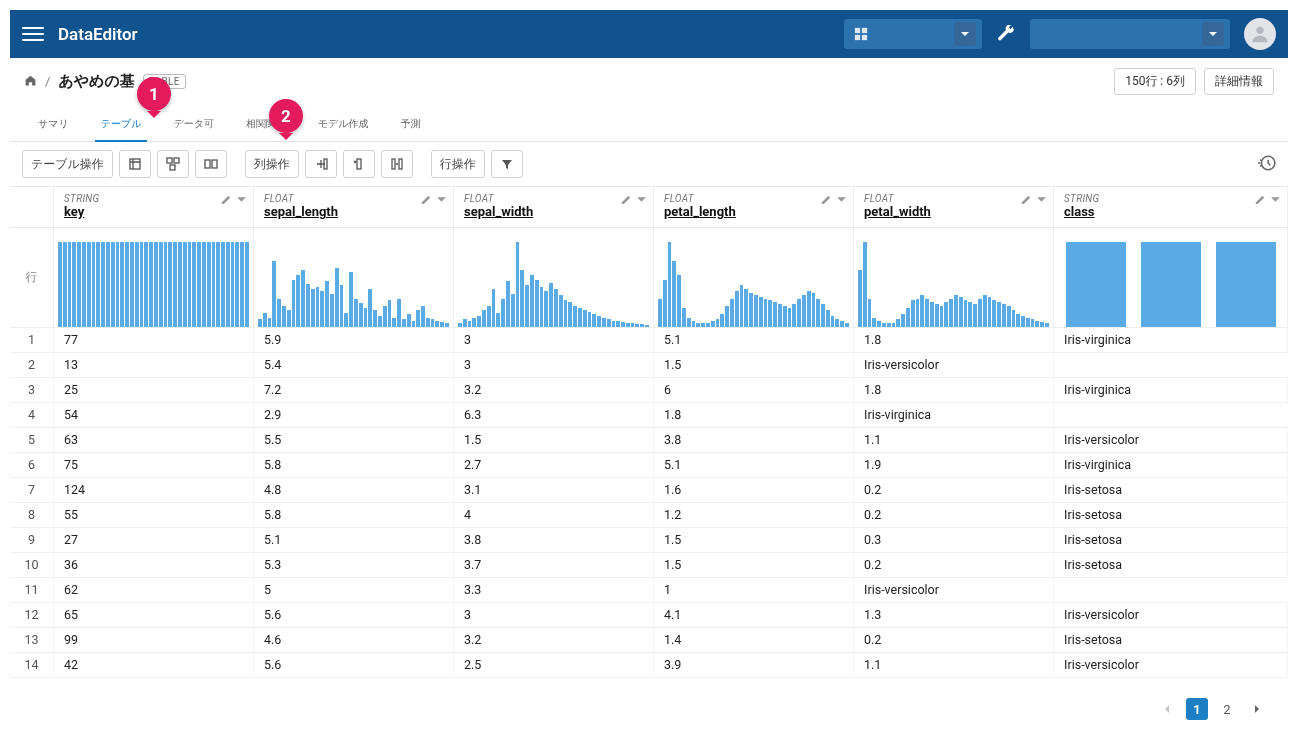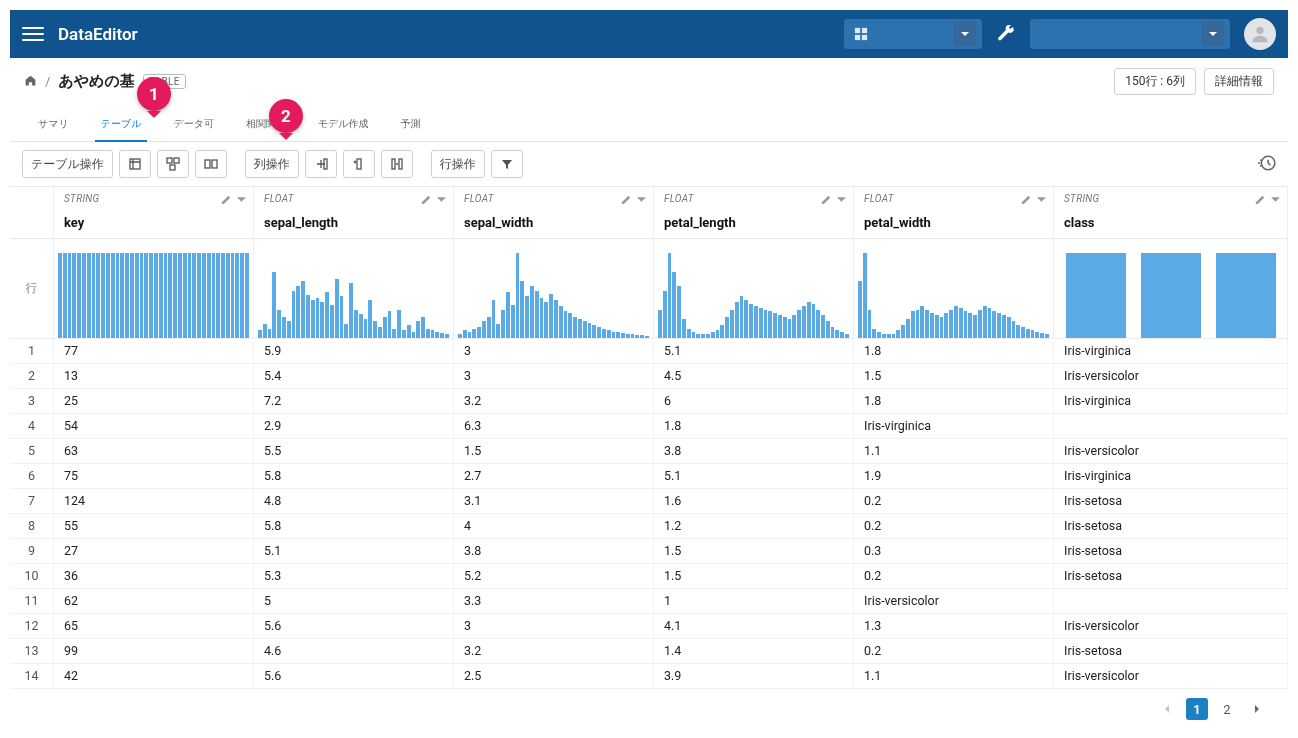--- a/index.html
+++ b/index.html
@@ -120,21 +120,21 @@
   }
   .thead, .trow, .histrow {
     display: grid;
     grid-template-columns: 44px 200px repeat(4, 200px) 1fr;
   }
   .thead { border-bottom: 1px solid #e8e8e8; }
   .th {
     padding: 6px 10px 8px 10px; border-right: 1px solid #eee; position: relative;
   }
   .th .dtype { font-size: 10px; font-style: italic; color: #777; letter-spacing: .3px;}
-  .th .cname { font-weight: 700; font-size: 13px; color: #111; margin-top: 11px;}
+  .th .cname { font-weight: 700; font-size: 13px; color: #111; margin-top: 0; text-decoration: underline;}
   .th .col-actions {
     position: absolute; top: 6px; right: 6px; display: flex; gap: 4px; color: #888;
   }
   .th .col-actions svg { width: 11px; height: 11px; }
   .corner { border-right: 1px solid #eee; }
   .histrow { height: 100px; border-bottom: 1px solid #eee; }
   .histcell {
     border-right: 1px solid #eee; display: flex; align-items: flex-end; gap: 1px;
     padding: 4px 4px 0 4px; overflow: hidden;
   }
@@ -607,21 +607,20 @@
             <div class="td">3</div>
             <div class="td">5.1</div>
             <div class="td">1.8</div>
             <div class="td">Iris-virginica</div>
           </div>
           <div class="trow">
             <div class="td rn">2</div>
             <div class="td">13</div>
             <div class="td">5.4</div>
             <div class="td">3</div>
-            <div class="td">4.5</div>
             <div class="td">1.5</div>
             <div class="td">Iris-versicolor</div>
           </div>
           <div class="trow">
             <div class="td rn">3</div>
             <div class="td">25</div>
             <div class="td">7.2</div>
             <div class="td">3.2</div>
             <div class="td">6</div>
             <div class="td">1.8</div>
@@ -677,21 +676,21 @@
             <div class="td">5.1</div>
             <div class="td">3.8</div>
             <div class="td">1.5</div>
             <div class="td">0.3</div>
             <div class="td">Iris-setosa</div>
           </div>
           <div class="trow">
             <div class="td rn">10</div>
             <div class="td">36</div>
             <div class="td">5.3</div>
-            <div class="td">5.2</div>
+            <div class="td">3.7</div>
             <div class="td">1.5</div>
             <div class="td">0.2</div>
             <div class="td">Iris-setosa</div>
           </div>
           <div class="trow">
             <div class="td rn">11</div>
             <div class="td">62</div>
             <div class="td">5</div>
             <div class="td">3.3</div>
             <div class="td">1</div>

